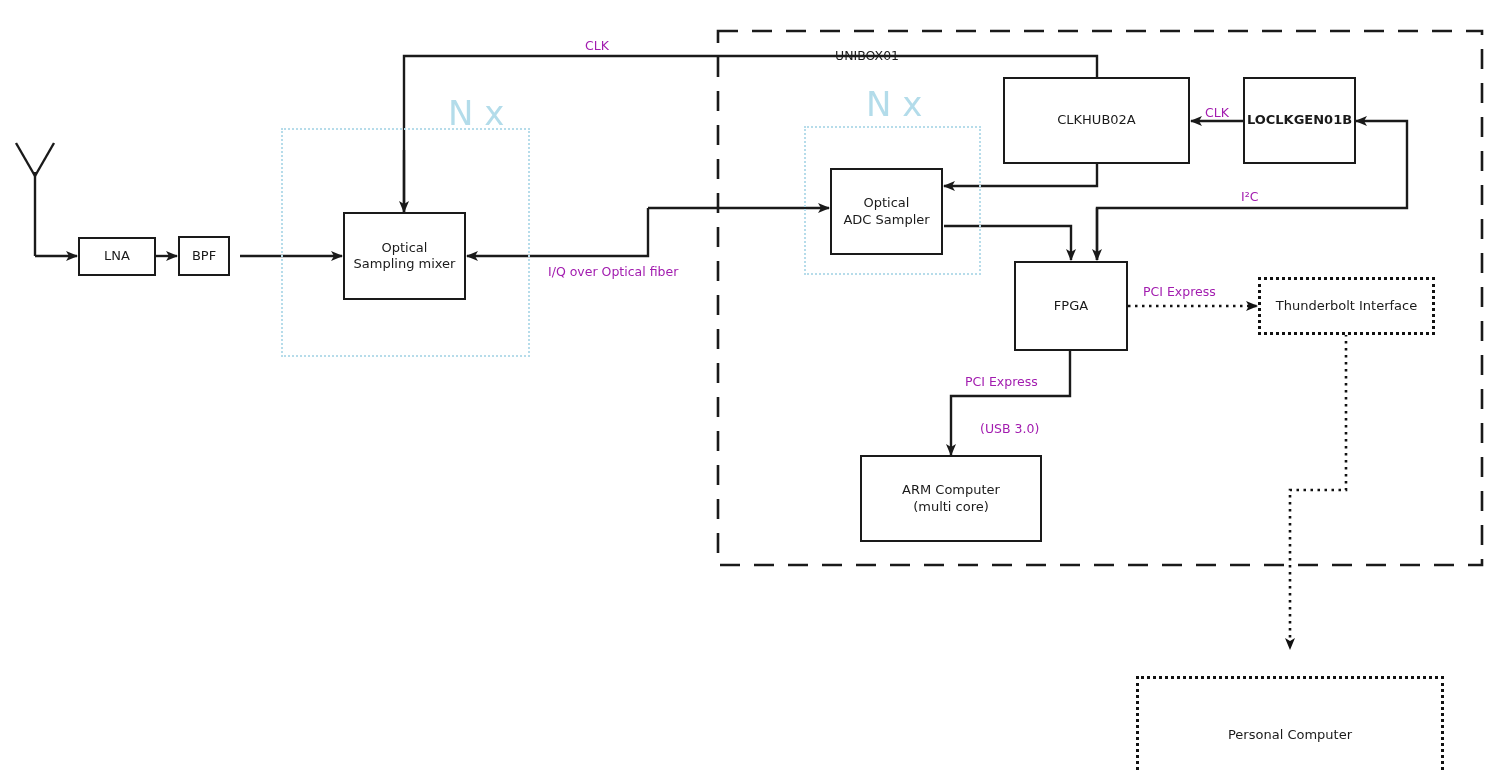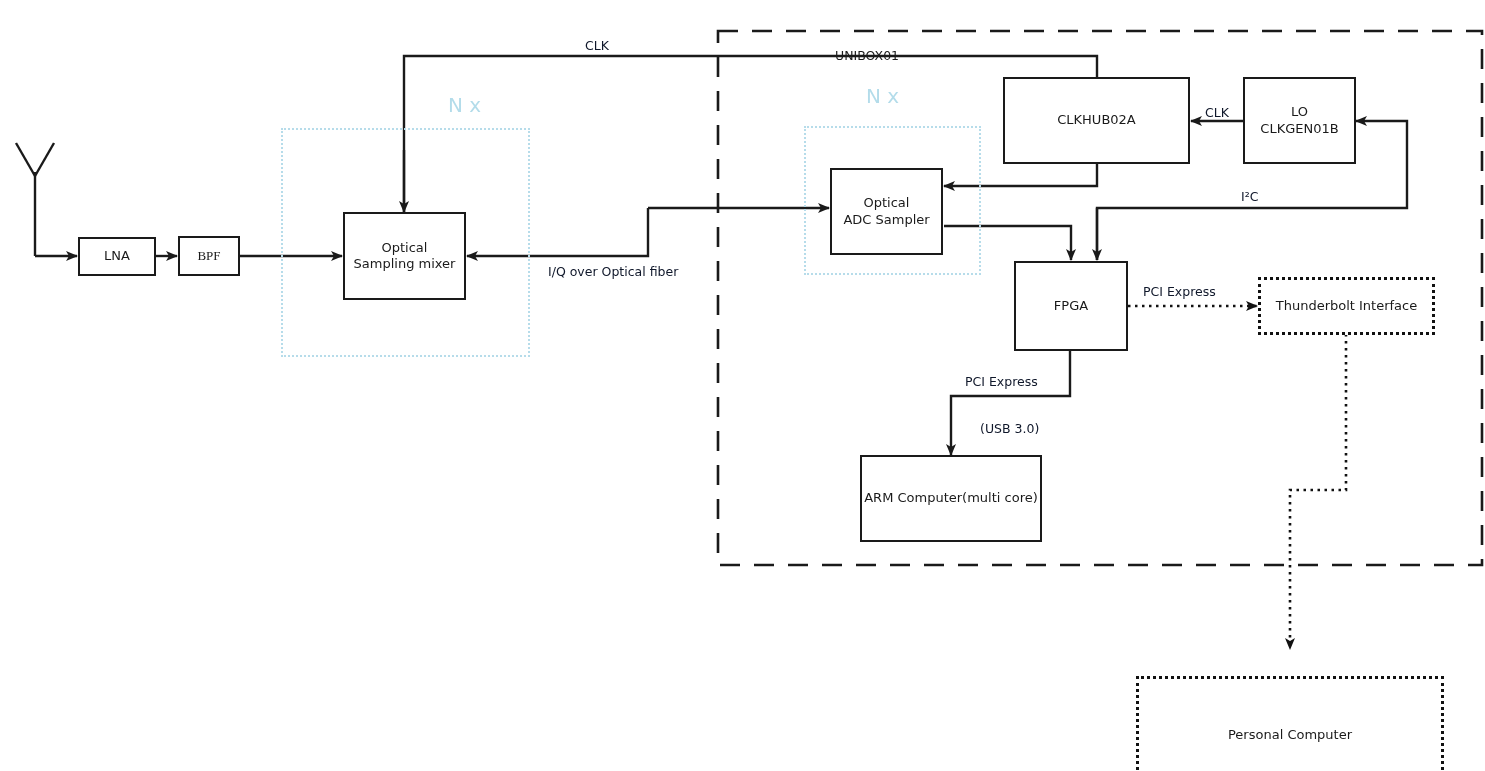--- a/index.html
+++ b/index.html
@@ -8,23 +8,23 @@
        font-family:"DejaVu Sans","Liberation Sans",sans-serif;}
   #stage{position:relative;width:1485px;height:771px;background:#fff;}
   svg#wires{position:absolute;left:0;top:0;width:1485px;height:771px;}
 
   .box{position:absolute;background:#fff;border:2px solid #1a1a1a;
        display:flex;align-items:center;justify-content:center;
        text-align:center;line-height:1.25;color:#1a1a1a;
        font-size:13px;box-sizing:border-box;}
   .box.dotted{border:3px dotted #111;}
   .nx-region{position:absolute;border:2px dotted #b6dcea;box-sizing:border-box;}
-  .nx-label{position:absolute;color:#b3dcea;font-size:20px;
+  .nx-label{position:absolute;color:#b3dcea;font-size:34px;
             font-family:"DejaVu Sans","Liberation Sans",sans-serif;}
-  .wlabel{position:absolute;color:#0f172a;font-size:12.5px;white-space:nowrap;}
+  .wlabel{position:absolute;color:#a21caf;font-size:12.5px;white-space:nowrap;}
   .boxtitle{position:absolute;color:#1a1a1a;font-size:12.5px;white-space:nowrap;}
 </style>
 </head>
 <body>
 
 <div id="stage">
 
   <svg id="wires" viewBox="0 0 1485 771" xmlns="http://www.w3.org/2000/svg">
     <defs>
       <marker id="ah" markerWidth="12" markerHeight="10" refX="11" refY="5" orient="auto" markerUnits="userSpaceOnUse">
@@ -73,42 +73,42 @@
   </svg>
 
   <div class="nx-region" style="left:281px;top:128px;width:249px;height:229px;"></div>
   <div class="nx-label" style="left:448px;top:93px;">N x</div>
 
   <div class="nx-region" style="left:804px;top:126px;width:177px;height:149px;"></div>
   <div class="nx-label" style="left:866px;top:84px;">N x</div>
 
   <div class="box" style="left:78px;top:237px;width:78px;height:39px;">LNA</div>
 
-  <div class="box" style="left:178px;top:236px;width:62px;height:40px;font-family:Liberation Serif, serif;">BPF</div>
+  <div class="box" style="left:178px;top:236px;width:52px;height:40px;">BPF</div>
 
   <div class="box" style="left:343px;top:212px;width:123px;height:88px;flex-direction:column;">
     <span>Optical</span>
     <span>Sampling mixer</span>
   </div>
 
   <div class="box" style="left:830px;top:168px;width:113px;height:87px;flex-direction:column;">
     <span>Optical</span>
     <span>ADC Sampler</span>
   </div>
 
   <div class="box" style="left:1003px;top:77px;width:187px;height:87px;">CLKHUB02A</div>
 
-  <div class="box" style="left:1243px;top:77px;width:113px;height:87px;flex-direction:column;">
+  <div class="box" style="left:1243px;top:77px;width:113px;height:87px;flex-direction:row;font-weight:bold;">
     <span>LO</span>
     <span>CLKGEN01B</span>
   </div>
 
   <div class="box" style="left:1014px;top:261px;width:114px;height:90px;">FPGA</div>
 
-  <div class="box" style="left:860px;top:455px;width:182px;height:87px;flex-direction:row;">
+  <div class="box" style="left:860px;top:455px;width:182px;height:87px;flex-direction:column;">
     <span>ARM Computer</span>
     <span>(multi core)</span>
   </div>
 
   <div class="box dotted" style="left:1258px;top:277px;width:177px;height:58px;">Thunderbolt Interface</div>
 
   <div class="box dotted" style="left:1136px;top:676px;width:308px;height:118px;">Personal Computer</div>
 
   <div class="boxtitle" style="left:835px;top:0px;margin-top:48px;">UNIBOX01</div>
 

